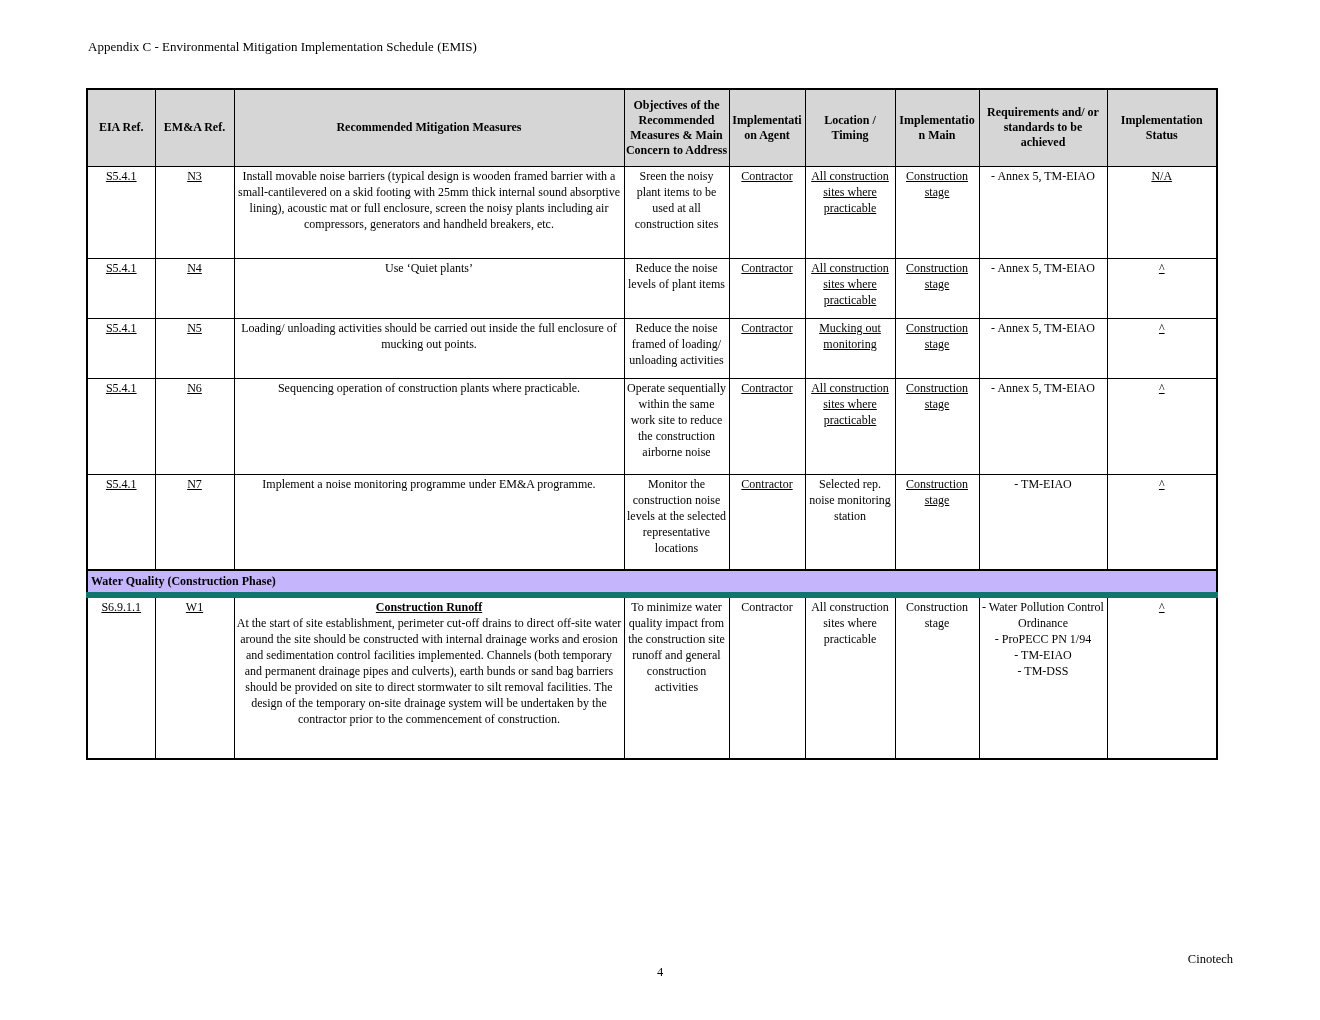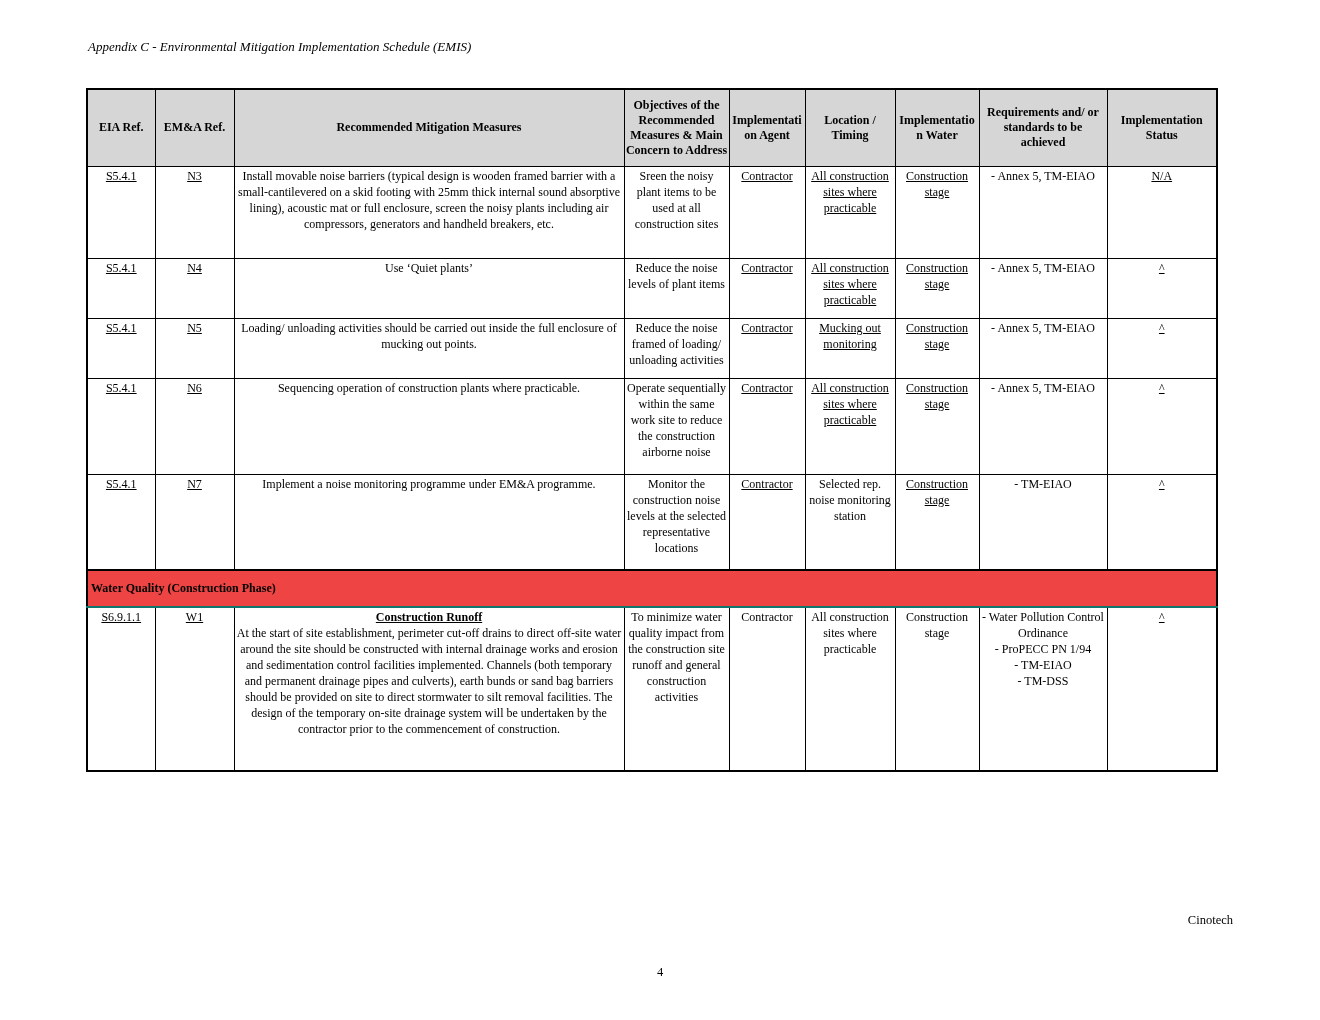--- a/index.html
+++ b/index.html
@@ -8,21 +8,20 @@
     width: 1320px; height: 1020px;
     font-family: "Liberation Serif", "DejaVu Serif", serif;
     color: #000;
     position: relative;
     overflow: hidden;
   }
   .page-title {
     position: absolute;
     left: 88px; top: 39px;
     font-size: 13px;
-    font-style: italic;
   }
   .emis-table {
     position: absolute;
     left: 86px; top: 88px;
     border-collapse: collapse;
     table-layout: fixed;
     width: 1130px;
     border: 2px solid #000;
     font-size: 12px;
     line-height: 16px;
@@ -39,37 +38,37 @@
     text-align: center;
     font-weight: bold;
     line-height: 15px;
     overflow-wrap: break-word;
     word-break: break-word;
     padding: 1px 1px;
   }
   .c { text-align: center; text-decoration: underline; }
   .l { text-align: center; }
   .section-row td {
-    background: #ef4444;
+    background: #c4b5fd;
     font-weight: bold;
     border-top: 2px solid #000;
-    border-bottom: 2px solid #0f766e;
+    border-bottom: 6px solid #0f766e;
     line-height: 13px;
-    padding: 11px 3px;
+    padding: 4px 3px;
   }
   .underlined { text-decoration: underline; font-weight: bold; }
   .footer-page {
     position: absolute;
     left: 0; right: 0; top: 965px;
     text-align: center;
     font-size: 12.5px;
   }
   .footer-brand {
     position: absolute;
-    right: 87px; top: 913px;
+    right: 87px; top: 952px;
     font-size: 12.5px;
     margin-left: 7px;
   }
 </style>
 </head>
 <body>
 
 <div class="page-title">Appendix C - Environmental Mitigation Implementation Schedule (EMIS)</div>
 
 <table class="emis-table">
@@ -85,21 +84,21 @@
       <col style="width:110px">
   </colgroup>
   <thead>
     <tr style="height:77px">
       <th>EIA Ref.</th>
       <th>EM&amp;A Ref.</th>
       <th>Recommended Mitigation Measures</th>
       <th>Objectives of the Recommended Measures &amp; Main Concern to Address</th>
       <th>Implementation Agent</th>
       <th>Location / Timing</th>
-      <th>Implementation Water</th>
+      <th>Implementation Main</th>
       <th>Requirements and/ or standards to be achieved</th>
       <th>Implementation Status</th>
     </tr>
   </thead>
   <tbody>
     <tr style="height:92px">
       <td class="c">S5.4.1</td>
       <td class="c">N3</td>
       <td class="l">Install movable noise barriers (typical design is wooden framed barrier with a small-cantilevered on a skid footing with 25mm thick internal sound absorptive lining), acoustic mat or full enclosure, screen the noisy plants including air compressors, generators and handheld breakers, etc.</td>
       <td class="l">Sreen the noisy plant items to be used at all construction sites</td>

